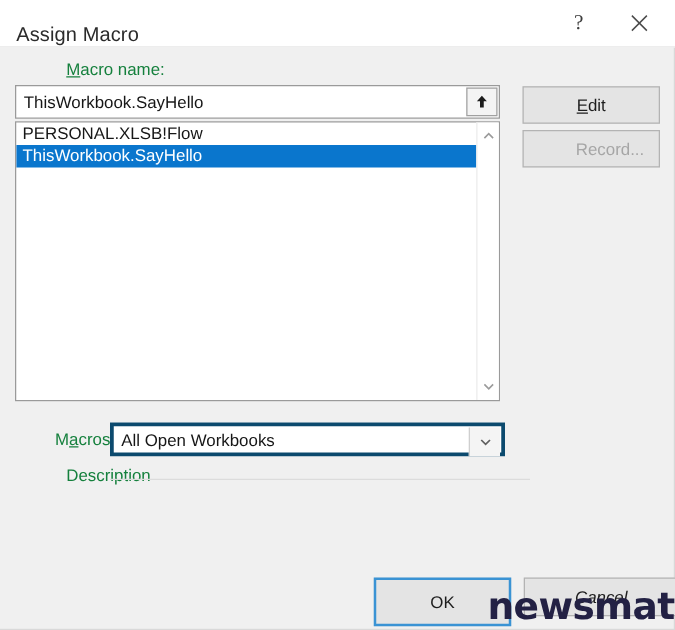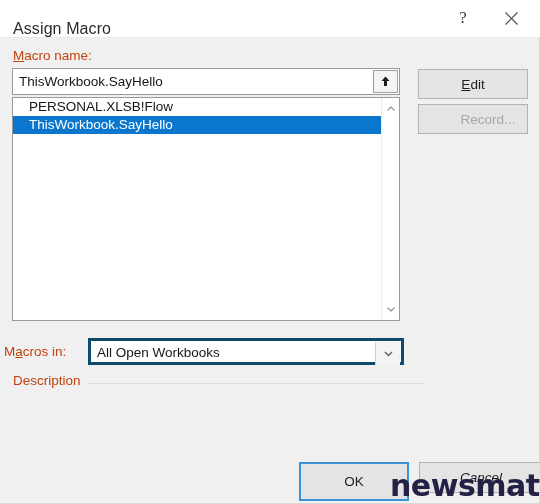--- a/index.html
+++ b/index.html
@@ -67,22 +67,23 @@
     font-family: "Liberation Serif", serif;
     line-height: 1;
     position: relative;
     top: -1px;
   }
 
   
   .lbl {
     position: absolute;
     font-size: 13.5px;
-    color: #c2410c;
-    white-space: nowrap;
+    color: #15803d;
+    white-space: nowrap;
+    margin-left: 40px;
   }
   .acc { text-decoration: underline; text-underline-offset: 1px; }
 
   .lbl-macroname { left: 13px; top: 48px; }
   .lbl-macrosin  { left: 4px; top: 344px; }
   .lbl-desc      { left: 13px; top: 373px; }
 
   .desc-rule {
     position: absolute;
     left: 88px;
@@ -149,21 +150,21 @@
     left: 0; top: 0;
     width: 369px;
     height: 222px;
     overflow: hidden;
   }
   .list-item {
     height: 18px;
     line-height: 18px;
     font-size: 13.5px;
     color: #161616;
-    padding-left: 16px;
+    padding-left: 5px;
     white-space: nowrap;
     cursor: default;
   }
   .list-item.selected {
     background: #0a76cd;
     color: #ffffff;
   }
 
   .scrollbar {
     position: absolute;

